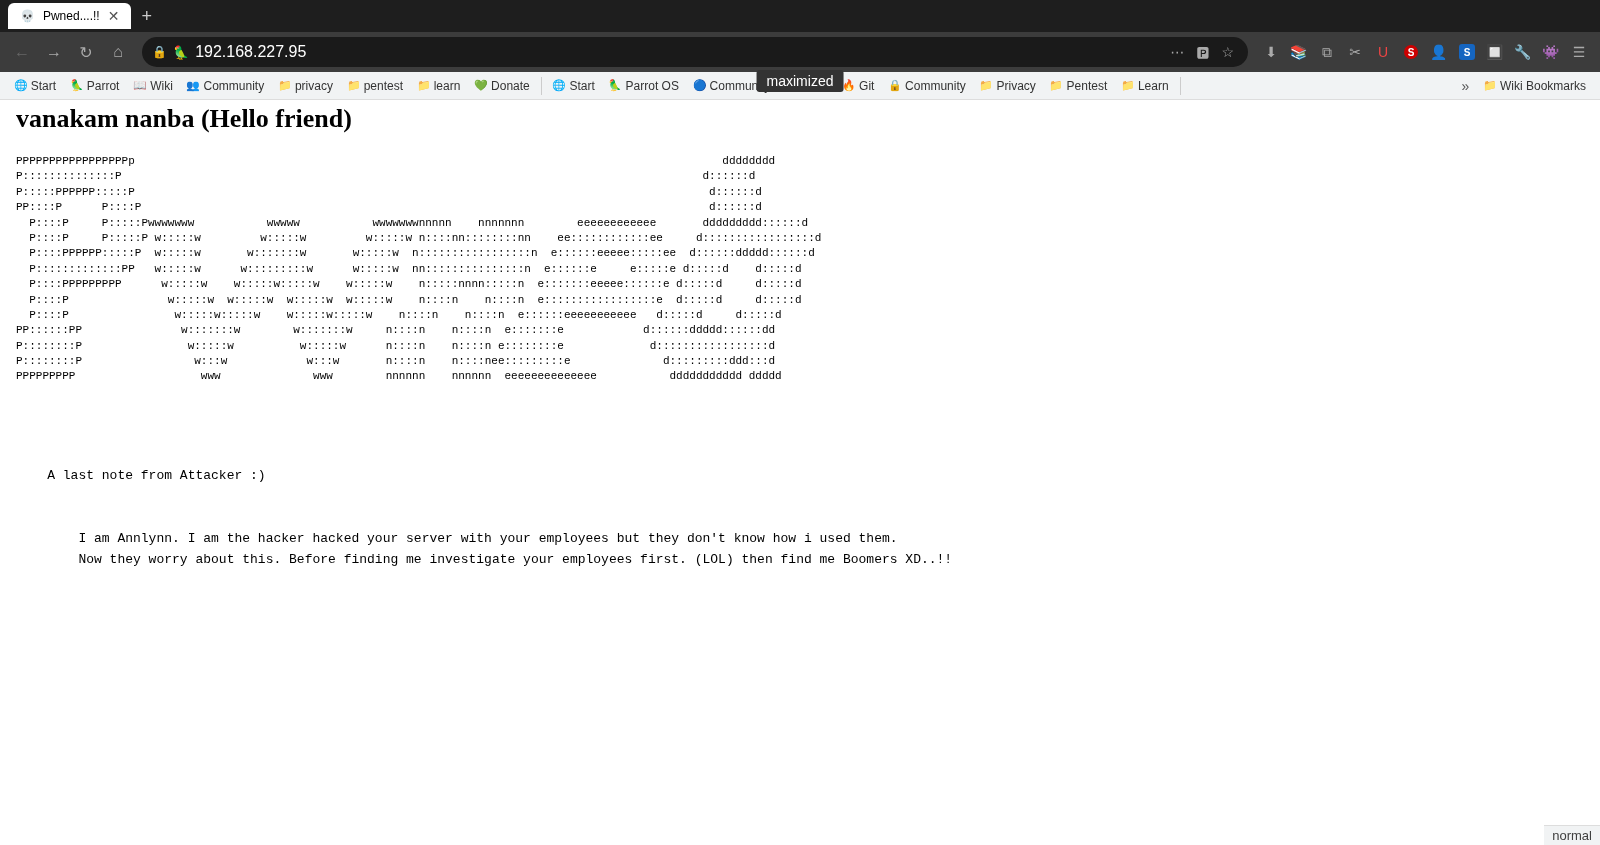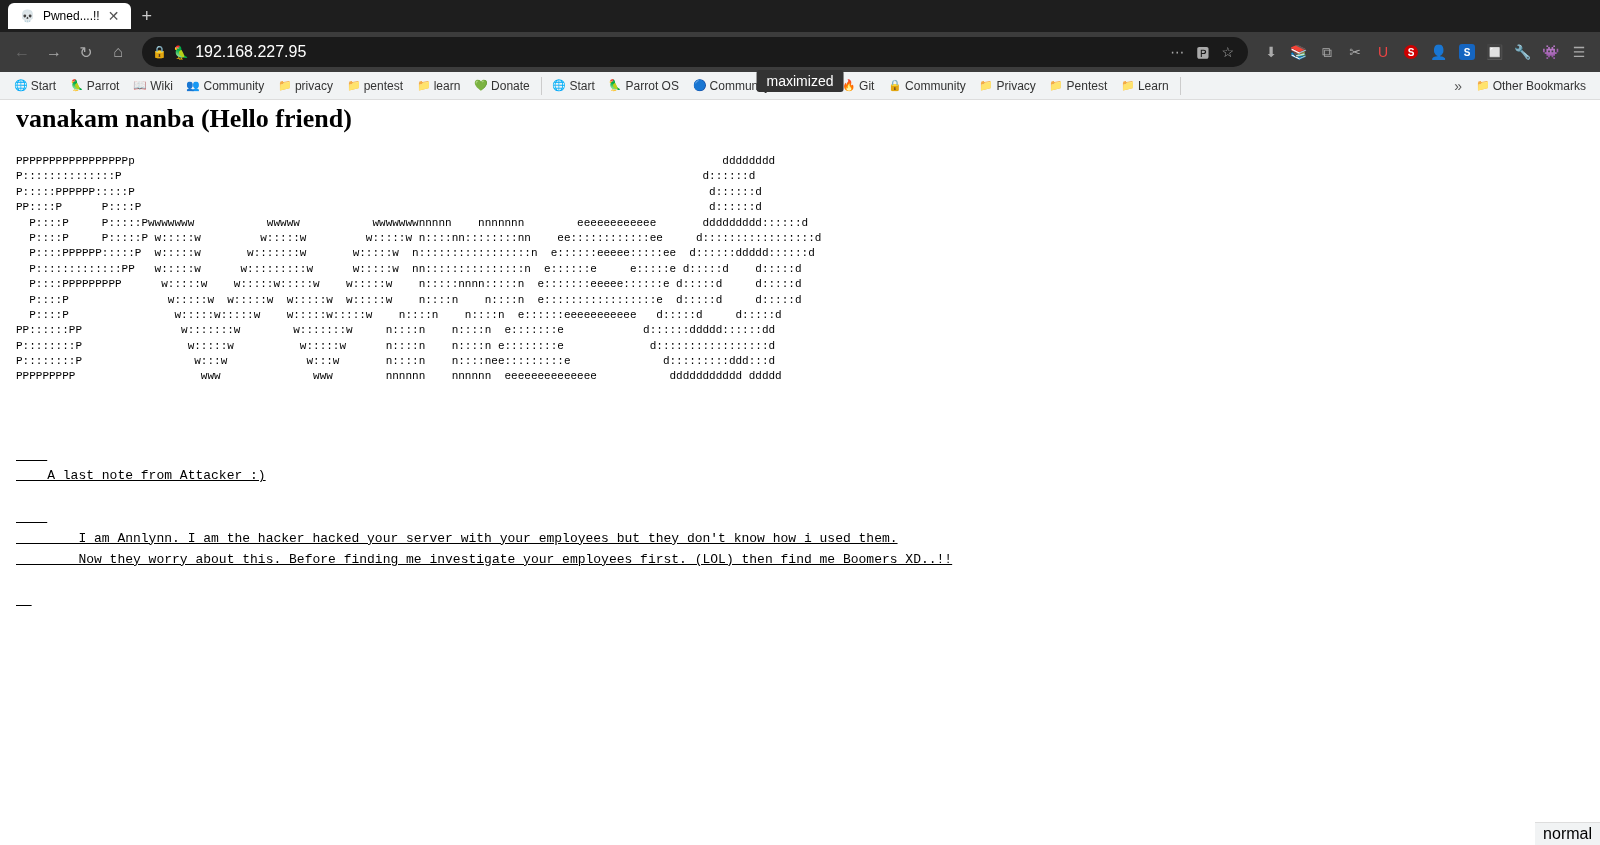--- a/index.html
+++ b/index.html
@@ -203,32 +203,31 @@
       color: #000;
       margin: 12px 0;
     }
 
     .note-section {
       font-family: 'Courier New', Courier, monospace;
       font-size: 13px;
       margin-top: 40px;
       white-space: pre;
       line-height: 1.6;
-      text-decoration: underline;
     }
 
     
     .status-bar {
       position: fixed;
       bottom: 0;
       right: 0;
       background: #f1f3f4;
       padding: 2px 8px;
-      font-size: 16px;
-      color: #000000;
+      font-size: 13px;
+      color: #404040;
       border-top: 1px solid #ddd;
     }
   </style>
 </head>
 <body>
 
 <div class="browser-chrome">
 
   <div class="tab-bar">
     <div class="tab active">
@@ -351,21 +350,21 @@
       <span>Pentest</span>
     </div>
     <div class="bookmark-item">
       <span class="bookmark-icon">📁</span>
       <span>Learn</span>
     </div>
     <div class="bookmark-separator"></div>
     <span class="bookmarks-more">»</span>
     <div class="bookmark-item">
       <span class="bookmark-icon">📁</span>
-      <span>Other Bookmarks</span>
+      <span>Wiki Bookmarks</span>
     </div>
   </div>
 
 </div>
 
 <div class="page-content">
   <h1 class="page-title">vanakam nanba (Hello friend)</h1>
 
   <div class="ascii-art">PPPPPPPPPPPPPPPPPp                                                                                         dddddddd
 P::::::::::::::P                                                                                        d::::::d

